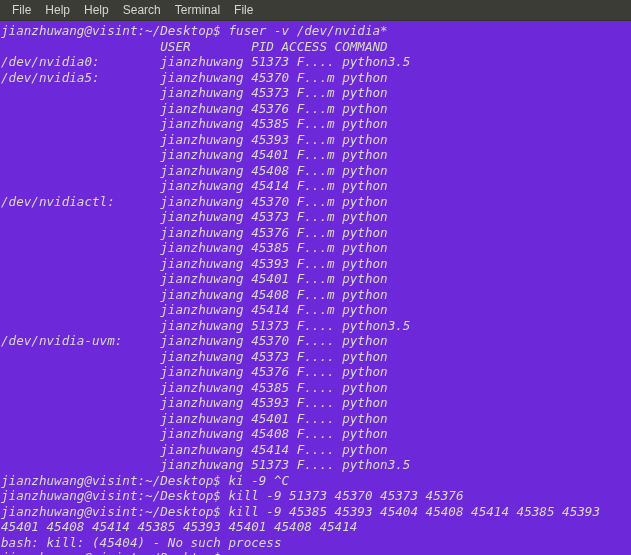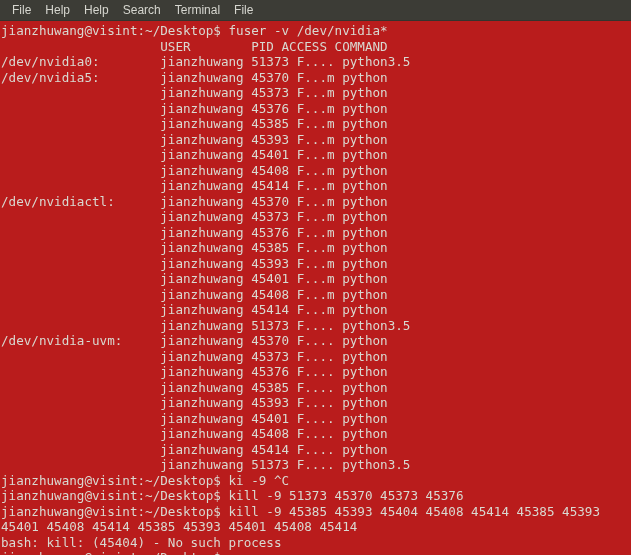--- a/index.html
+++ b/index.html
@@ -35,23 +35,24 @@
   .menu-item {
     padding: 2px 7px 3px 7px;
     line-height: 14px;
     white-space: nowrap;
     border-radius: 2px;
     cursor: default;
   }
   
   #terminal-body {
     flex: 1 1 auto;
-    background: #b91c1c;
+    background: #6d28d9;
     padding: 2px 0 3px 1px;
     overflow: hidden;
+    font-style: italic;
   }
   #terminal-output {
     font-family: "DejaVu Sans Mono", "Liberation Mono", monospace;
     font-size: 12.6px;
     line-height: 15.5px;
     color: #d9d9d1;
     white-space: pre;
     letter-spacing: 0px;
     margin: 0;
     -webkit-font-smoothing: antialiased;

